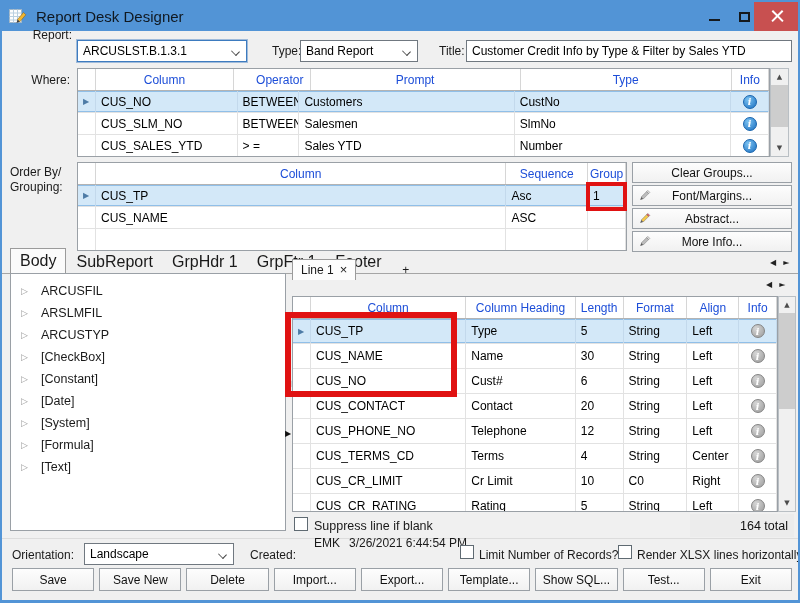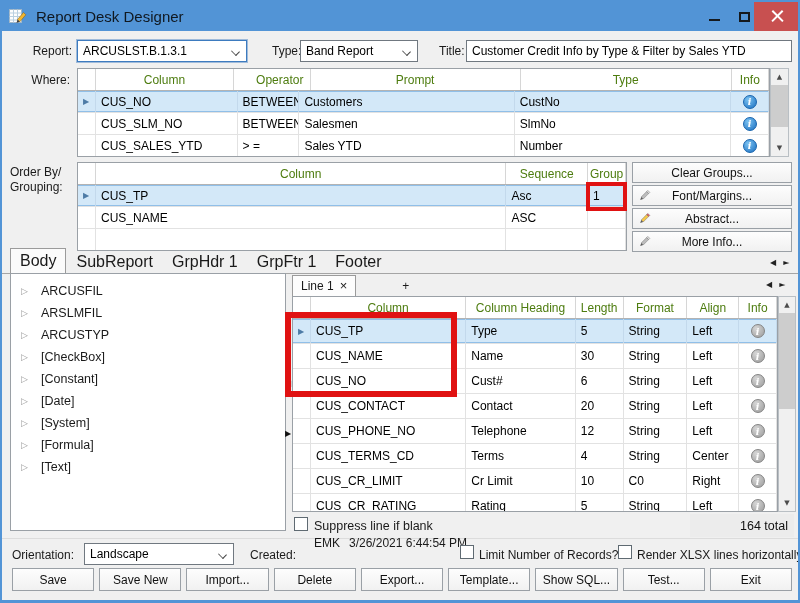--- a/index.html
+++ b/index.html
@@ -24,40 +24,40 @@
   .combo{position:absolute;height:22px;background:#fff;border:1px solid #707880;font-size:12px;display:flex;align-items:center;padding:0 20px 0 5px;cursor:pointer;}
   .combo.focused{border-color:#3d7bbf;box-shadow:0 0 0 1px rgba(61,123,191,.45);}
   .chev{position:absolute;right:7px;top:7px;width:7px;height:7px;border-right:1.6px solid #444;border-bottom:1.6px solid #444;transform:rotate(45deg) scale(1,.8);}
   .textbox{position:absolute;height:22px;background:#fff;border:1px solid #707880;font-size:12px;display:flex;align-items:center;padding:0 5px;white-space:nowrap;overflow:hidden;}
   .cb{position:absolute;width:14px;height:14px;background:#fff;border:1px solid #5f6a72;cursor:pointer;}
   .btn{border:1px solid #9aa0a6;background:linear-gradient(#fdfdfd,#f1f1f1);font-size:12px;color:#111;display:flex;align-items:center;justify-content:center;cursor:pointer;font-family:inherit;}
   
   .grid{position:absolute;background:#fff;border:1px solid #9aa0a6;font-size:12px;overflow:hidden;}
   .grow{display:flex;height:22px;align-items:center;border-bottom:1px solid #e2e2e2;background:#fff;}
   .ghead{border-bottom:1px solid #b3b3b3;}
-  .ghead .gcell{text-align:left;color:#4d7c0f;justify-content:center;border-right:1px solid #d6d6d6;}
+  .ghead .gcell{text-align:left;color:#1d4ed8;justify-content:center;border-right:1px solid #d6d6d6;}
   .gcell{height:100%;display:flex;align-items:center;padding:0 5px;border-right:1px solid #e2e2e2;white-space:nowrap;overflow:hidden;}
   .gcell.c-center{justify-content:center;padding:0 2px;}
   .selr{background:#d3e8f8;box-shadow:inset 0 1px 0 #90bfe8,inset 0 -1px 0 #90bfe8;}
   .selr .gcell{border-right-color:#c3d9ec;}
   .mark{font-family:"DejaVu Sans",sans-serif;font-size:8px;color:#4d7ba6;}
   .info-ic{width:14px;height:14px;border-radius:50%;color:#fff;font-size:9.5px;font-style:italic;font-weight:bold;display:flex;align-items:center;justify-content:center;font-family:"DejaVu Serif",serif;}
   .info-ic.blue{background:radial-gradient(circle at 35% 30%,#7cc3f2,#1b6fc0);border:1px solid #1663ad;}
   .info-ic.gray{background:radial-gradient(circle at 35% 30%,#d6d6d6,#9b9b9b);border:1px solid #848484;}
   
   .vscroll{position:absolute;width:19px;background:#f0f0f0;border:1px solid #b9bfc4;display:flex;flex-direction:column;align-items:center;}
   .sc-btn{width:100%;height:16px;display:flex;align-items:center;justify-content:center;font-family:"DejaVu Sans",sans-serif;font-size:7px;color:#4c4c4c;background:#f0f0f0;cursor:pointer;}
   .sc-thumb{width:100%;background:#cdcdcd;cursor:grab;}
   .sc-track{flex:1;}
   
   .bandtabs{position:absolute;left:0;top:252px;width:796px;height:20px;border-bottom:1px solid #a5a5a5;padding-left:8px;display:flex;align-items:flex-end;}
   .btab{font-size:16px;color:#1a1a1a;padding:3px 9px 3px 9px;margin-right:1px;cursor:pointer;position:relative;top:1px;}
   .btab.active{background:#fbfbfb;border:1px solid #9b9b9b;border-bottom:1px solid #fbfbfb;}
   .tab-arrows{position:absolute;font-family:"DejaVu Sans",sans-serif;font-size:8px;color:#222;letter-spacing:7px;cursor:pointer;}
-  .linetabs{position:absolute;left:290px;top:272px;height:22px;display:flex;align-items:flex-end;gap:38px;}
+  .linetabs{position:absolute;left:290px;top:256px;height:22px;display:flex;align-items:flex-end;gap:38px;}
   .ltab{font-size:12px;color:#1a1a1a;padding:3px 8px;cursor:pointer;display:flex;align-items:center;gap:6px;}
   .ltab.active{background:#fdfdfd;border:1px solid #9b9b9b;border-bottom:none;}
   .tclose{font-size:13px;color:#222;line-height:10px;cursor:pointer;}
   
   .tree{position:absolute;left:8px;top:271px;width:276px;height:258px;background:#fff;border:1px solid #9aa0a6;padding-top:6px;overflow:hidden;}
   .titem{display:flex;align-items:center;height:22px;padding-left:10px;font-size:12.5px;color:#1a1a1a;cursor:pointer;}
   .tri{font-family:"DejaVu Sans",sans-serif;font-size:9px;color:#9a9a9a;width:20px;}
   .split-arrow{position:absolute;font-family:"DejaVu Sans",sans-serif;font-size:8px;color:#111;cursor:pointer;}
   
   .anno{position:absolute;border:5px solid #e01212;z-index:60;pointer-events:none;}
@@ -88,21 +88,21 @@
         <span class="min-glyph"></span>
       </span>
     <span class="tb-btn tb-max">
         <span class="max-glyph"></span>
       </span>
     <span class="tb-btn tb-close">
         <span class="x-glyph"></span>
       </span>
   </div>
 
-  <span class="lbl" style="left:8px;top:42px;width:62px;text-align:right;">Report:</span>
+  <span class="lbl" style="left:8px;top:26px;width:62px;text-align:right;">Report:</span>
   <div class="combo focused" style="left:75px;top:38px;width:170px;">
     <span>ARCUSLST.B.1.3.1</span>
     <span class="chev"></span>
   </div>
   <span class="lbl" style="left:270px;top:42px;">Type:</span>
   <div class="combo" style="left:298px;top:38px;width:118px;">
     <span>Band Report</span>
     <span class="chev"></span>
   </div>
   <span class="lbl" style="left:437px;top:42px;">Title:</span>
@@ -405,21 +405,21 @@
     <span>3/26/2021 6:44:54 PM</span>
   </span>
   <span class="cb" style="left:458px;top:543px;"></span>
   <span class="lbl" style="left:477px;top:546px;">Limit Number of Records?</span>
   <span class="cb" style="left:616px;top:543px;"></span>
   <span class="lbl" style="left:635px;top:546px;">Render XLSX lines horizontally</span>
 
   <div class="btn-row" id="footer-buttons">
       <button class="btn">Save</button>
       <button class="btn">Save New</button>
+      <button class="btn">Delete</button>
       <button class="btn">Import...</button>
-      <button class="btn">Delete</button>
       <button class="btn">Export...</button>
       <button class="btn">Template...</button>
       <button class="btn">Show SQL...</button>
       <button class="btn">Test...</button>
       <button class="btn">Exit</button>
     </div>
 </div>
 
 </body></html>

